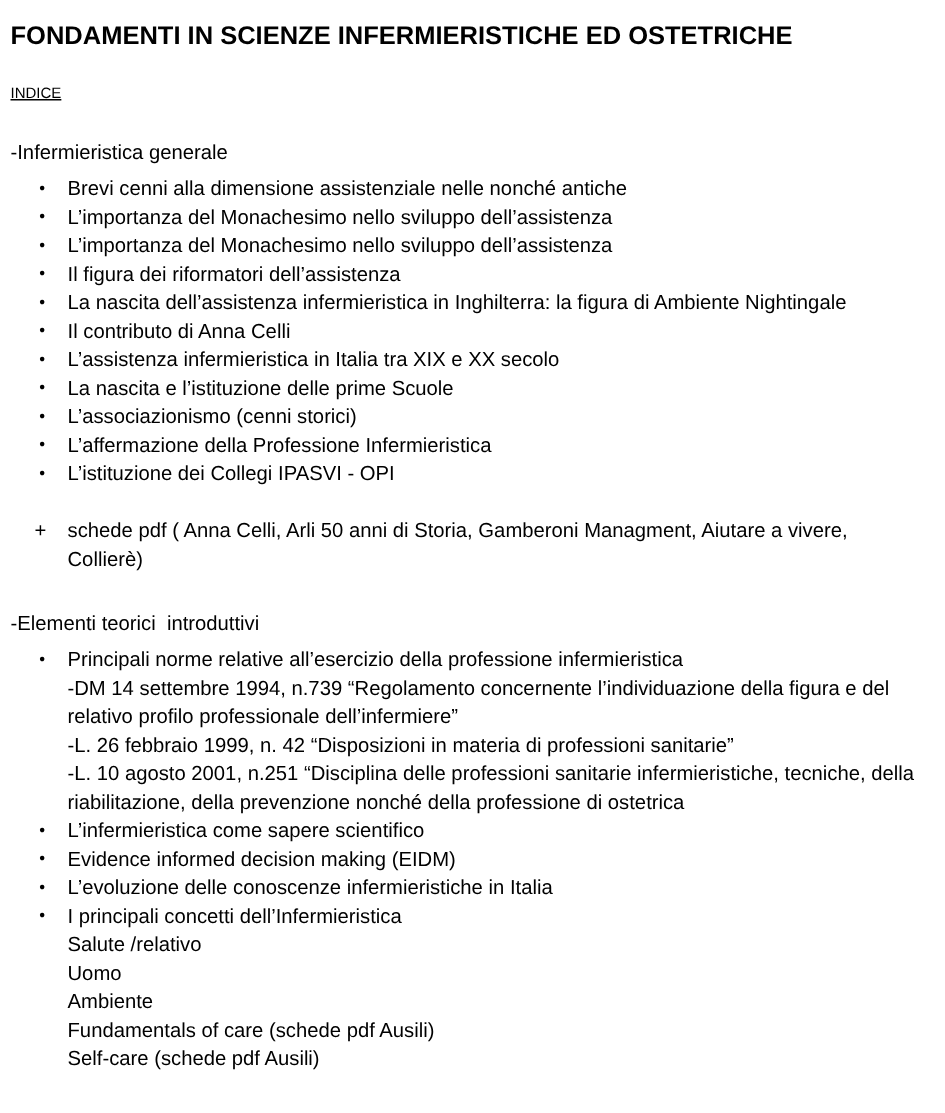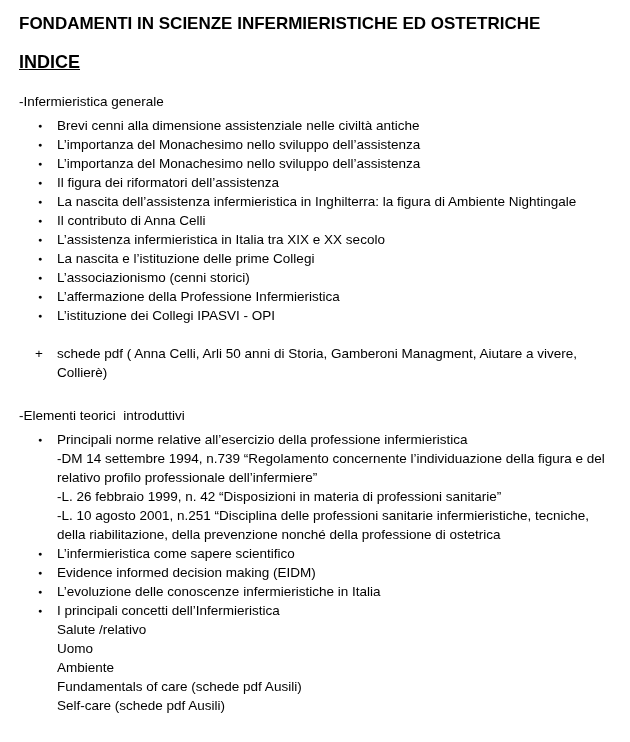--- a/index.html
+++ b/index.html
@@ -1,37 +1,37 @@
 <!DOCTYPE html>
 <html><head>
 <meta charset="utf-8">
 <style>
   html, body { margin: 0; padding: 0; background: #ffffff; }
   .page {
     width: 630px;
     height: 742px;
     box-sizing: border-box;
-    padding: 12px 13px 0 19px;
+    padding: 12px 13px 0 7px;
     background: #ffffff;
     color: #000000;
     font-family: "Liberation Sans", sans-serif;
     font-size: 13.5px;
     line-height: 19px;
     overflow: hidden;
   }
   .doc-title {
     font-size: 17px;
     line-height: 24px;
     font-weight: bold;
     margin: 0 0 17px 0;
   }
   .index-label {
-    font-size: 18px;
+    font-size: 10px;
     line-height: 19px;
-    font-weight: bold;
+    font-weight: normal;
     text-decoration: underline;
     margin: 0 0 20px 0;
   }
   .section + .section { margin-top: 24px; }
   .section-heading {
     font-weight: normal;
     margin: 0 0 5px 0;
     white-space: pre-wrap; 
   }
   ul.item-list { list-style: none; margin: 0; padding: 0; }
@@ -61,21 +61,21 @@
 <div class="page">
   <h1 class="doc-title">FONDAMENTI IN SCIENZE INFERMIERISTICHE ED OSTETRICHE</h1>
   <h2 class="index-label">INDICE</h2>
   <div id="sections">
       <section class="section">
         <p class="section-heading">-Infermieristica generale</p>
         <ul class="item-list">
           <li class="list-item">
             <span class="marker marker-bullet">●</span>
             <div class="item-body">
-              <div class="item-text">Brevi cenni alla dimensione assistenziale nelle civiltà antiche</div>
+              <div class="item-text">Brevi cenni alla dimensione assistenziale nelle nonché antiche</div>
             </div>
           </li>
           <li class="list-item">
             <span class="marker marker-bullet">●</span>
             <div class="item-body">
               <div class="item-text">L’importanza del Monachesimo nello sviluppo dell’assistenza</div>
             </div>
           </li>
           <li class="list-item">
             <span class="marker marker-bullet">●</span>
@@ -103,21 +103,21 @@
           </li>
           <li class="list-item">
             <span class="marker marker-bullet">●</span>
             <div class="item-body">
               <div class="item-text">L’assistenza infermieristica in Italia tra XIX e XX secolo</div>
             </div>
           </li>
           <li class="list-item">
             <span class="marker marker-bullet">●</span>
             <div class="item-body">
-              <div class="item-text">La nascita e l’istituzione delle prime Collegi</div>
+              <div class="item-text">La nascita e l’istituzione delle prime Scuole</div>
             </div>
           </li>
           <li class="list-item">
             <span class="marker marker-bullet">●</span>
             <div class="item-body">
               <div class="item-text">L’associazionismo (cenni storici)</div>
             </div>
           </li>
           <li class="list-item">
             <span class="marker marker-bullet">●</span>

